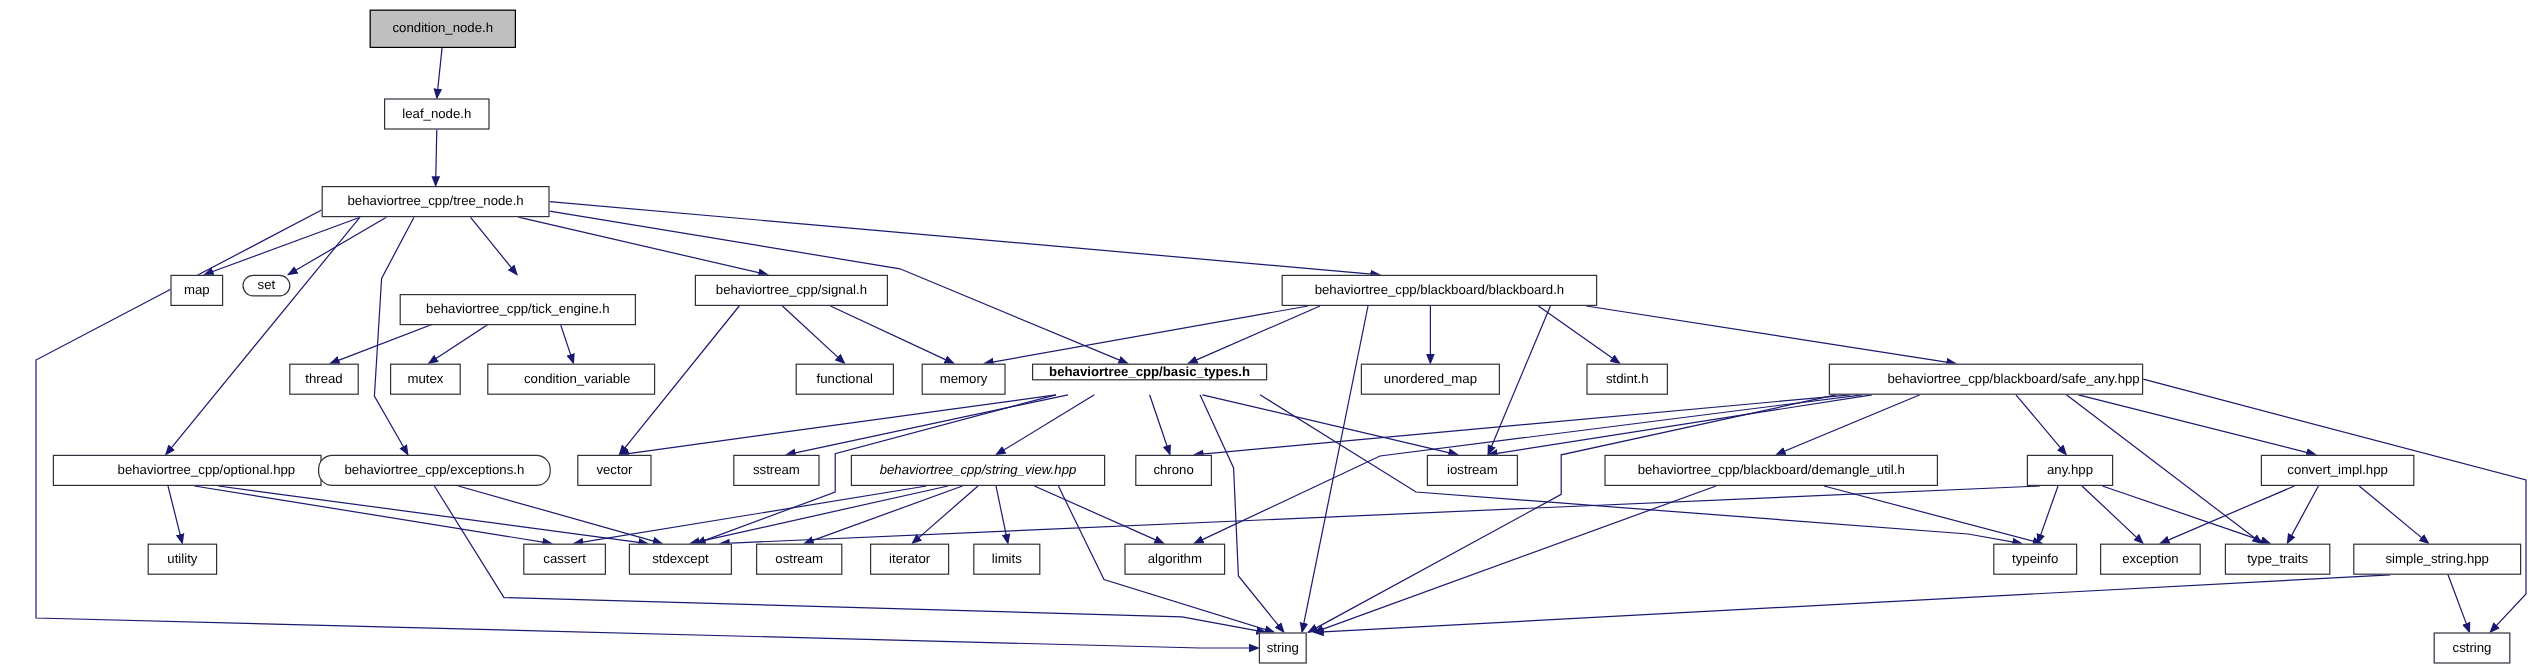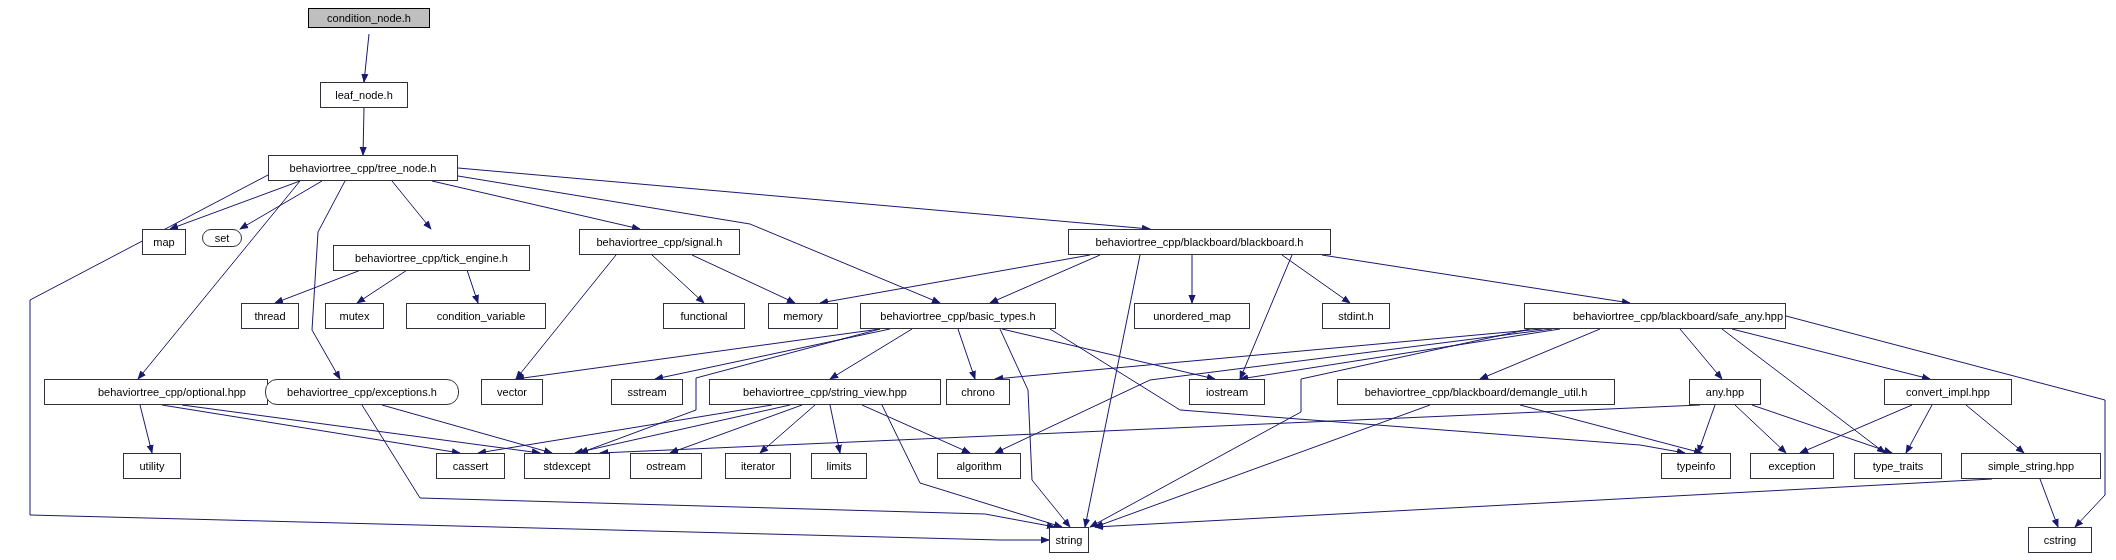--- a/index.html
+++ b/index.html
@@ -111,42 +111,42 @@
       <path d="M830 405 L840 453" class="edge" marker-end="url(#arrowhead)"></path>
       <path d="M862 405 L970 453" class="edge" marker-end="url(#arrowhead)"></path>
       <path d="M882 405 L920 483 L1062 527" class="edge" marker-end="url(#arrowhead)"></path>
       <path d="M382 405 L552 453" class="edge" marker-end="url(#arrowhead)"></path>
       <path d="M362 405 L420 498 L985 514 L1055 527" class="edge" marker-end="url(#arrowhead)"></path>
       <path d="M140 405 L152 453" class="edge" marker-end="url(#arrowhead)"></path>
       <path d="M162 405 L460 453" class="edge" marker-end="url(#arrowhead)"></path>
       <path d="M182 405 L540 453" class="edge" marker-end="url(#arrowhead)"></path>
     </svg>
 
-<div class="node root" style="left: 308px; top: 8px; width: 122px; height: 20px;">condition_node.h</div>
+<div class="node root" style="left: 308px; top: 8px; width: 122px; height: 32px;">condition_node.h</div>
     <div class="node" style="left: 320px; top: 82px; width: 88px; height: 26px;">leaf_node.h</div>
     <div class="node" style="left: 268px; top: 155px; width: 190px; height: 26px;">behaviortree_cpp/tree_node.h</div>
     <div class="node" style="left: 142px; top: 229px; width: 44px; height: 26px;">map</div>
     <div class="node" style="left: 202px; top: 229px; width: 40px; height: 18px; border-radius: 10px;">set</div>
     <div class="node" style="left: 333px; top: 229px; width: 197px; height: 26px; margin-top: 16px;">behaviortree_cpp/tick_engine.h</div>
     <div class="node" style="left: 579px; top: 229px; width: 161px; height: 26px;">behaviortree_cpp/signal.h</div>
     <div class="node" style="left: 1068px; top: 229px; width: 263px; height: 26px;">behaviortree_cpp/blackboard/blackboard.h</div>
     <div class="node" style="left: 241px; top: 303px; width: 58px; height: 26px;">thread</div>
     <div class="node" style="left: 325px; top: 303px; width: 59px; height: 26px;">mutex</div>
     <div class="node" style="left: 406px; top: 303px; width: 140px; height: 26px; padding-left: 10px;">condition_variable</div>
     <div class="node" style="left: 663px; top: 303px; width: 82px; height: 26px;">functional</div>
     <div class="node" style="left: 768px; top: 303px; width: 70px; height: 26px;">memory</div>
-    <div class="node" style="left: 860px; top: 303px; width: 196px; height: 26px;">behaviortree_cpp/basic_types.h</div>
+    <div class="node" style="left: 860px; top: 303px; width: 196px; height: 14px; font-weight: bold;">behaviortree_cpp/basic_types.h</div>
     <div class="node" style="left: 1134px; top: 303px; width: 116px; height: 26px;">unordered_map</div>
     <div class="node" style="left: 1322px; top: 303px; width: 68px; height: 26px;">stdint.h</div>
     <div class="node" style="left: 1524px; top: 303px; width: 262px; height: 26px; padding-left: 46px;">behaviortree_cpp/blackboard/safe_any.hpp</div>
     <div class="node" style="left: 44px; top: 379px; width: 224px; height: 26px; padding-left: 32px;">behaviortree_cpp/optional.hpp</div>
     <div class="node" style="left: 265px; top: 379px; width: 194px; height: 26px; border-radius: 12px;">behaviortree_cpp/exceptions.h</div>
     <div class="node" style="left: 481px; top: 379px; width: 62px; height: 26px;">vector</div>
     <div class="node" style="left: 611px; top: 379px; width: 72px; height: 26px;">sstream</div>
-    <div class="node" style="left: 709px; top: 379px; width: 232px; height: 26px;">behaviortree_cpp/string_view.hpp</div>
+    <div class="node" style="left: 709px; top: 379px; width: 212px; height: 26px; font-style: italic;">behaviortree_cpp/string_view.hpp</div>
     <div class="node" style="left: 946px; top: 379px; width: 64px; height: 26px;">chrono</div>
     <div class="node" style="left: 1189px; top: 379px; width: 76px; height: 26px;">iostream</div>
     <div class="node" style="left: 1337px; top: 379px; width: 278px; height: 26px;">behaviortree_cpp/blackboard/demangle_util.h</div>
     <div class="node" style="left: 1689px; top: 379px; width: 72px; height: 26px;">any.hpp</div>
     <div class="node" style="left: 1884px; top: 379px; width: 128px; height: 26px;">convert_impl.hpp</div>
     <div class="node" style="left: 123px; top: 453px; width: 58px; height: 26px;">utility</div>
     <div class="node" style="left: 436px; top: 453px; width: 69px; height: 26px;">cassert</div>
     <div class="node" style="left: 524px; top: 453px; width: 86px; height: 26px;">stdexcept</div>
     <div class="node" style="left: 630px; top: 453px; width: 72px; height: 26px;">ostream</div>
     <div class="node" style="left: 725px; top: 453px; width: 66px; height: 26px;">iterator</div>

